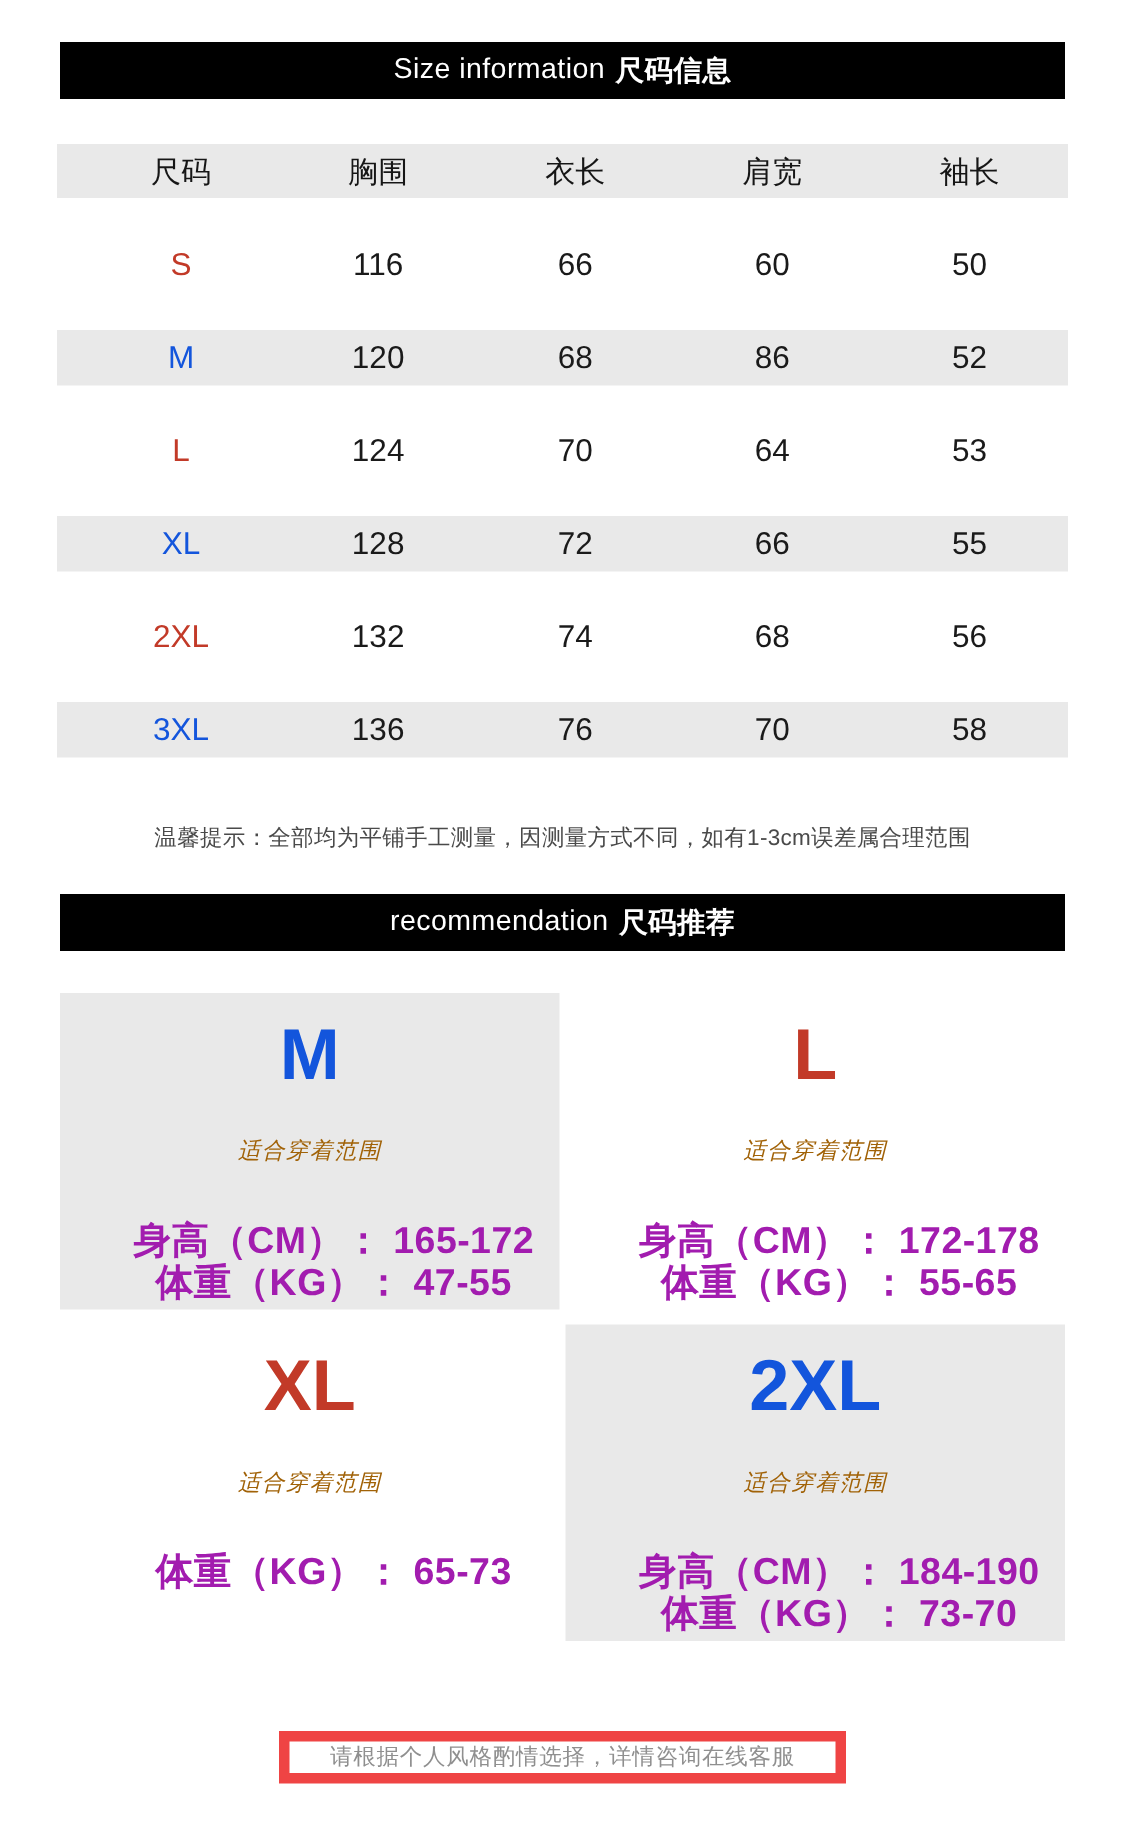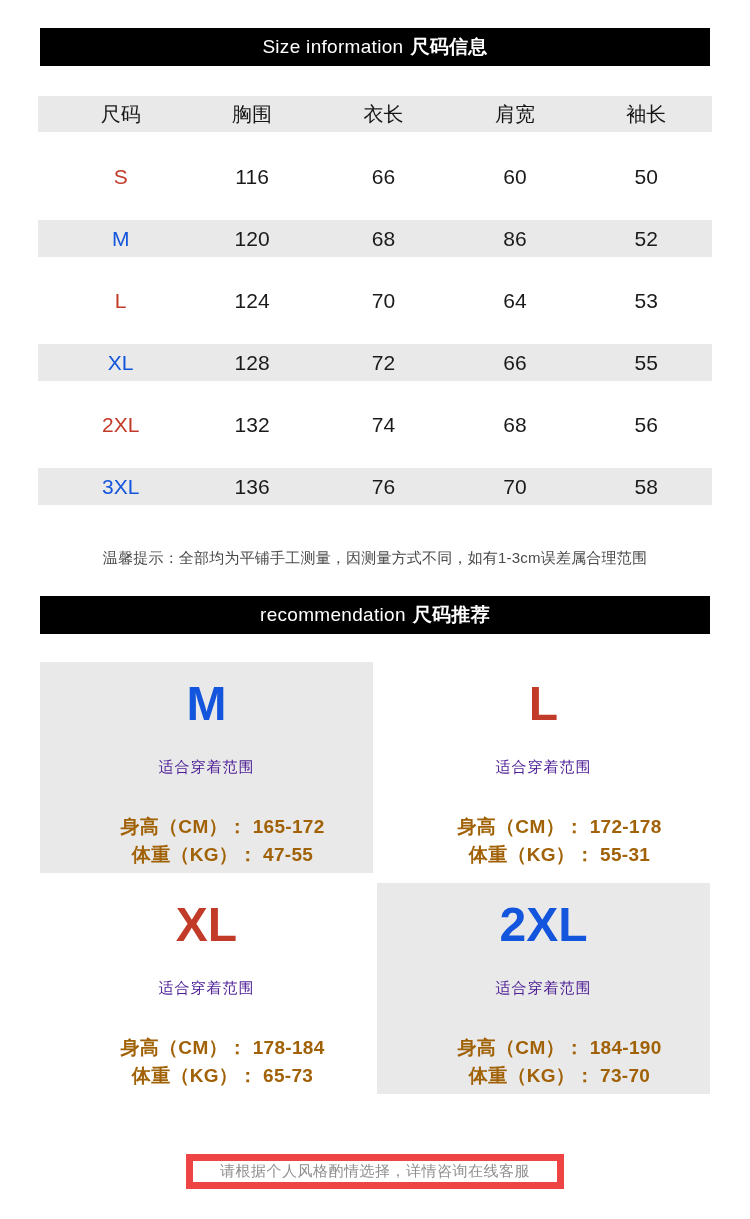--- a/index.html
+++ b/index.html
@@ -79,28 +79,29 @@
   .card-letter {
     font-size: 48px;
     font-weight: 700;
     line-height: 52px;
   }
   .card-letter.red  { color: #c23a28; }
   .card-letter.blue { color: #1355dc; }
   .fit-label {
     margin-top: 28px;
     font-size: 15px;
-    color: #4c1d95;
+    color: #a16207;
     letter-spacing: 1px;
+    font-style: italic;
   }
   .card-info {
     margin-top: 36px;
-    font-size: 19px;
+    font-size: 25px;
     font-weight: 700;
-    color: #a16207;
+    color: #a21caf;
     line-height: 28px;
     letter-spacing: 0.3px;
     margin-left: 32px;
   }
 
   .footer-note {
     margin: 60px auto 0;
     width: 378px;
     height: 35px;
     border: 7px solid #ef4444;
@@ -194,29 +195,28 @@
       <div>身高（CM）： 165-172</div>
       <div>体重（KG）： 47-55</div>
     </div>
   </div>
 
   <div class="card">
     <div class="card-letter red">L</div>
     <div class="fit-label">适合穿着范围</div>
     <div class="card-info">
       <div>身高（CM）： 172-178</div>
-      <div>体重（KG）： 55-31</div>
+      <div>体重（KG）： 55-65</div>
     </div>
   </div>
 
   <div class="card">
     <div class="card-letter red">XL</div>
     <div class="fit-label">适合穿着范围</div>
     <div class="card-info">
-      <div>身高（CM）： 178-184</div>
       <div>体重（KG）： 65-73</div>
     </div>
   </div>
 
   <div class="card gray">
     <div class="card-letter blue">2XL</div>
     <div class="fit-label">适合穿着范围</div>
     <div class="card-info">
       <div>身高（CM）： 184-190</div>
       <div>体重（KG）： 73-70</div>

